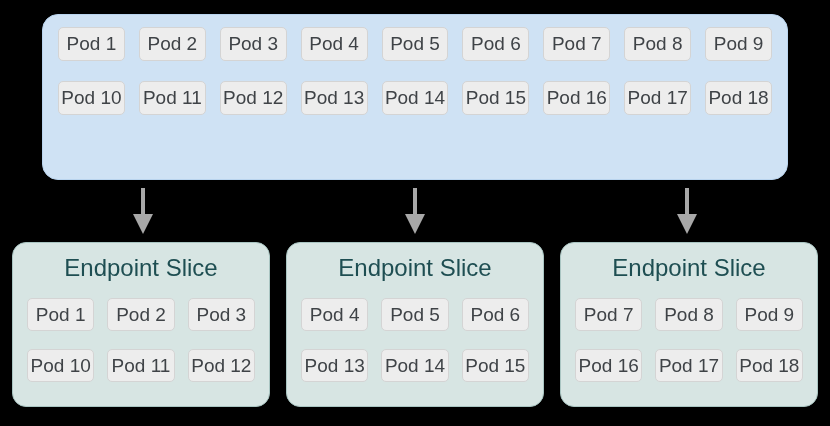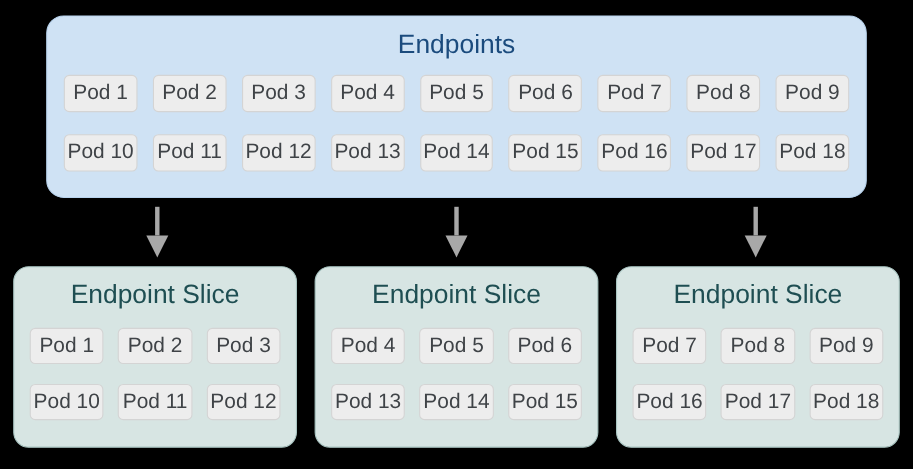--- a/index.html
+++ b/index.html
@@ -113,21 +113,20 @@
     padding: 15px 14px 0 14px;
   }
   .slice-grid .pod { height: 33px; }
 </style>
 </head>
 <body>
 
 <div class="stage">
 
   <div class="endpoints-card">
-    <div class="endpoints-title">Endpoints</div>
     <div class="endpoints-grid">
         <div class="pod">Pod 1</div>
         <div class="pod">Pod 2</div>
         <div class="pod">Pod 3</div>
         <div class="pod">Pod 4</div>
         <div class="pod">Pod 5</div>
         <div class="pod">Pod 6</div>
         <div class="pod">Pod 7</div>
         <div class="pod">Pod 8</div>
         <div class="pod">Pod 9</div>

